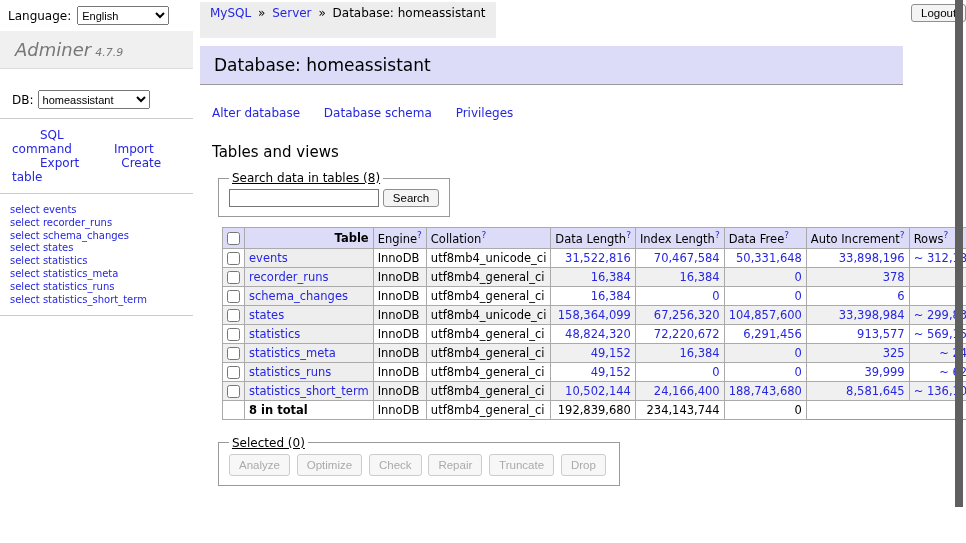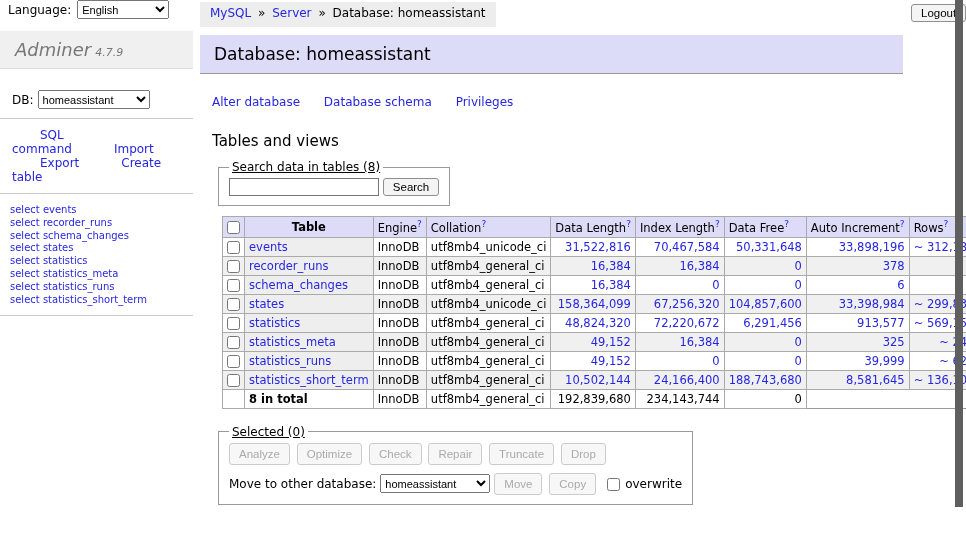--- a/index.html
+++ b/index.html
@@ -9,39 +9,39 @@
   }
   *{box-sizing:border-box;}
   html,body{margin:0;padding:0;}
   body{
     width:966px;height:543px;position:relative;overflow:hidden;background:#fff;
     font-family:"DejaVu Sans","Liberation Sans",sans-serif;font-size:12px;color:#000;
   }
   a{color:var(--link);text-decoration:none;cursor:pointer;}
 
   
-  #lang-bar{position:absolute;top:0;left:8px;}
+  #lang-bar{position:absolute;top:6px;left:8px;}
   #lang-bar select{width:92px;height:19px;font-size:11px;margin-left:6px;}
 
   
   #sidebar{position:absolute;left:0;top:0;width:193px;}
   .logo{margin-top:31px;background:var(--logo-bg);border-bottom:1px solid #ddd;
         padding:8px 0 8px 15px;font-style:italic;color:var(--logo-fg);font-size:18px;}
   .logo .version{font-size:11px;margin-left:4px;}
   .db-row{margin:21px 0 0 12px;}
   .db-row select{width:112px;height:19px;font-size:11px;margin-left:4px;}
   #sidebar hr{border:0;border-top:1px solid #ccc;margin:9px 0;}
   .side-actions{margin-left:12px;line-height:14px;}
   .side-actions a{margin-right:14px;margin-left:28px;}
   .table-links{margin:10px 0 0 10px;line-height:12.8px;font-size:10px;}
   .table-links a{display:block;}
 
   
   #content{position:absolute;left:200px;top:0;width:703px;}
-  .breadcrumb{display:inline-block;background:var(--breadcrumb-bg);padding:4px 10px 7px;margin-top:2px;}
+  .breadcrumb{display:inline-block;background:var(--breadcrumb-bg);padding:4px 10px 18px;margin-top:2px;}
   .breadcrumb .sep{color:#000;margin:0 3px;}
   h2.page-title{margin:8px 0 0;background:var(--lavender);border-bottom:1px solid var(--outer);
      padding:9px 14px;font-size:17px;font-weight:normal;}
   .inner{padding-left:12px;}
   .page-links{margin-top:21px;}
   .page-links a{margin-right:20px;}
   h3{font-size:15px;font-weight:normal;margin:23px 0 10px;}
   fieldset{display:inline-block;border:1px solid var(--outer);margin:0 0 0 6px;padding:4px 10px 9px;}
   legend{padding:0 3px;font-size:12px;text-decoration:underline;}
   .search-input{width:150px;height:18px;border:1px solid #767676;font-size:11px;padding:1px 3px;}
@@ -49,21 +49,21 @@
      border-radius:3px;color:#000;}
   button.disabled{font-size:11.5px;padding:4px 9px;background:#f7f7f7;border:1px solid #ccc;
      border-radius:3px;color:#aaa;margin-right:3px;}
 
   
   table.db{border-collapse:collapse;margin:10px 0 0 10px;table-layout:fixed;
      border:1px solid var(--outer);}
   .db td,.db th{border:1px solid var(--border);padding:2px 4px;height:15px;
      font-size:11.5px;white-space:nowrap;overflow:hidden;text-align:left;font-weight:normal;}
   .db thead td,.db thead th{background:var(--lavender);}
-  .db thead th{text-align:center;font-weight:bold;}
+  .db thead th{text-align:right;font-weight:bold;}
   .db tbody th{background:var(--th-bg);}
   .db tbody th a{font-weight:normal;}
   .db tbody tr:nth-child(even) td{background:var(--odd);}
   .db .num{text-align:right;color:var(--link);}
   .db tfoot td{color:#000;}
   .db tfoot .num{color:#000;}
   .db .total-name{font-weight:bold;}
   sup.help{font-size:9px;}
   sup.help a{color:var(--link);}
   .chk{width:26px;text-align:center;}
@@ -288,26 +288,20 @@
     <fieldset id="selected-box">
       <legend>Selected (0)</legend>
       <div>
         <button class="disabled" disabled="">Analyze</button>
         <button class="disabled" disabled="">Optimize</button>
         <button class="disabled" disabled="">Check</button>
         <button class="disabled" disabled="">Repair</button>
         <button class="disabled" disabled="">Truncate</button>
         <button class="disabled" disabled="">Drop</button>
       </div>
-      <div class="move-row">
-        <span>Move to other database:</span><select>
-          <option>homeassistant</option>
-        </select><button class="disabled" disabled="">Move</button>
-        <button class="disabled" disabled="">Copy</button><input type="checkbox" id="overwrite" style=""><label for="overwrite">overwrite</label>
-      </div>
     </fieldset>
 
 
     
     
 
     
   </div>
 </div>
 

